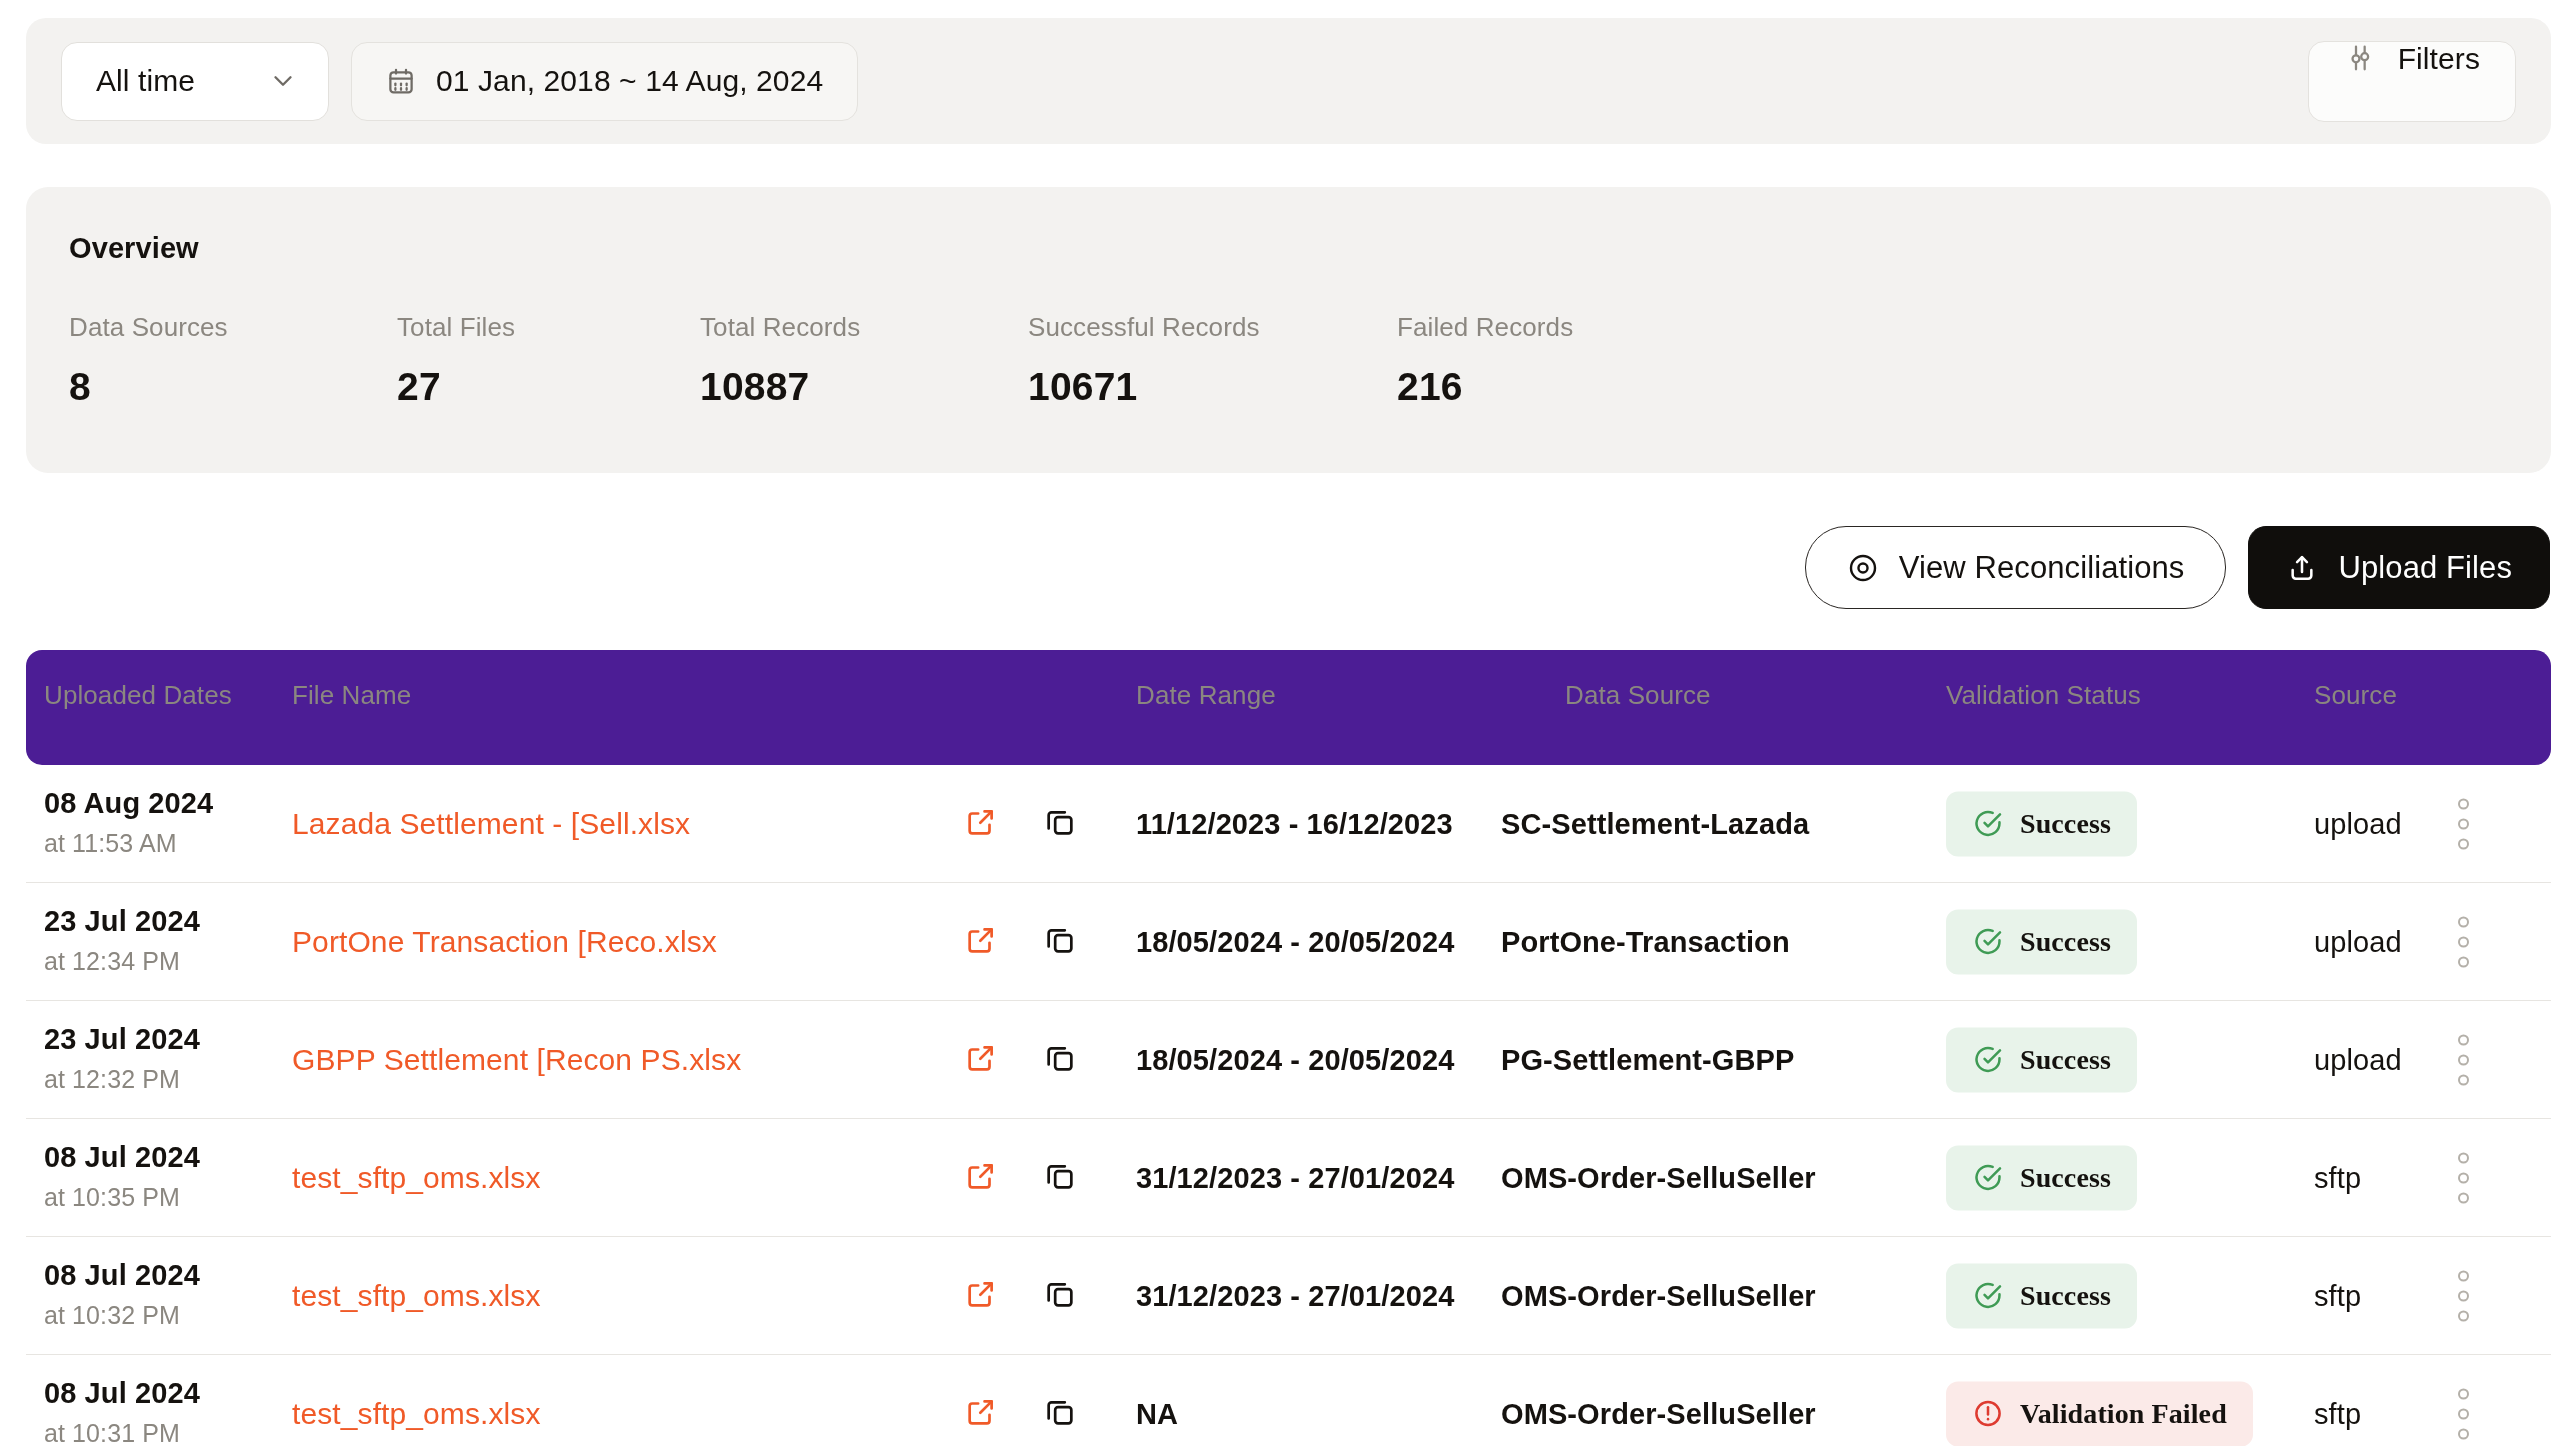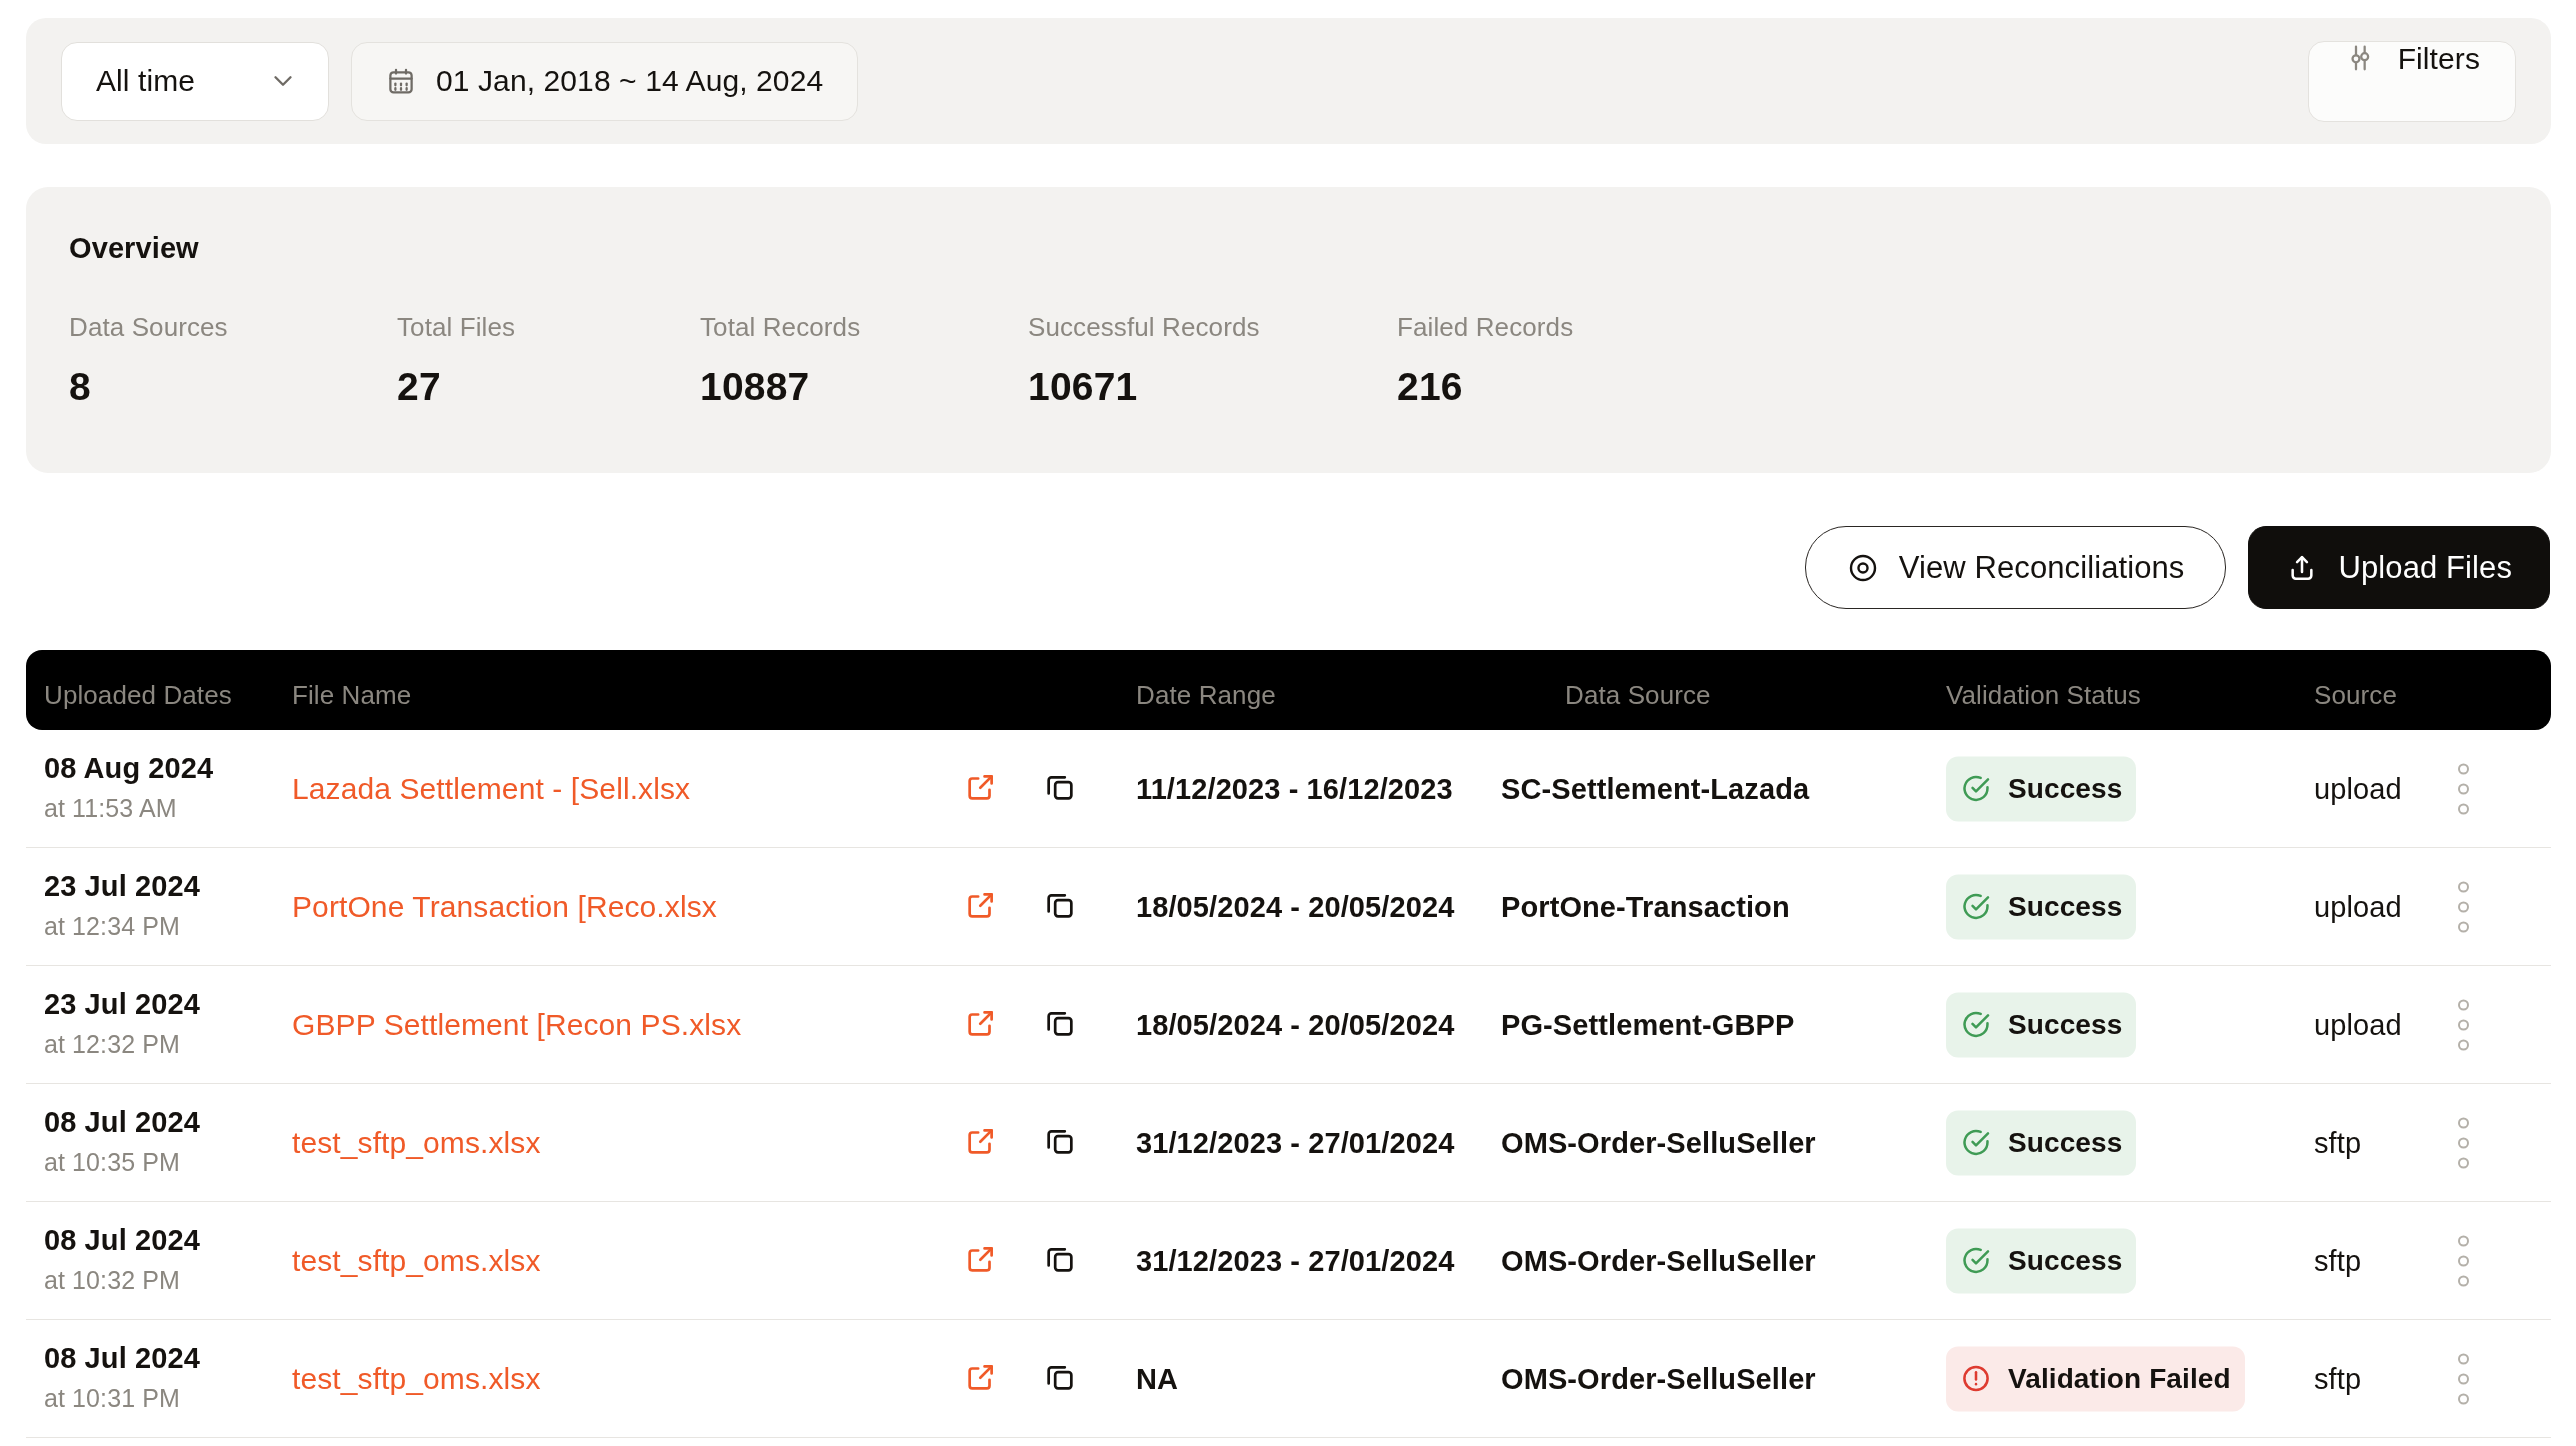--- a/index.html
+++ b/index.html
@@ -191,22 +191,22 @@
   .ico24 { width: 32px; height: 32px; flex: none; }
 
   
   .table {
     position: absolute;
     left: 26px;
     top: 650px;
     width: 2525px;
   }
   .thead {
-    height: 80px;
-    background: #000000;
+    height: 115px;
+    background: #4c1d95;
     border-radius: 16px;
     position: relative;
   }
   .th {
     position: absolute;
     top: 30px;
     font-size: 26px;
     color: #8b8780;
     font-weight: 400;
     letter-spacing: 0.1px;
@@ -283,22 +283,23 @@
     white-space: nowrap;
   }
   .c-menu { left: 2432px; top: 50%; transform: translateY(-50%); cursor: pointer; }
 
   .badge {
     display: inline-flex;
     align-items: center;
     gap: 16px;
     height: 65px;
     border-radius: 12px;
-    padding: 0 14px;
-    white-space: nowrap;
+    padding: 0 26px;
+    white-space: nowrap;
+    font-family: Liberation Serif, serif;
   }
   .badge .txt {
     font-size: 28px;
     font-weight: 700;
     color: #15120f;
     letter-spacing: 0.1px;
   }
   .badge.success { background: #e8f3ea; }
   .badge.failed  { background: #fbeae8; }
   .badge-ico { width: 32px; height: 32px; flex: none; }

